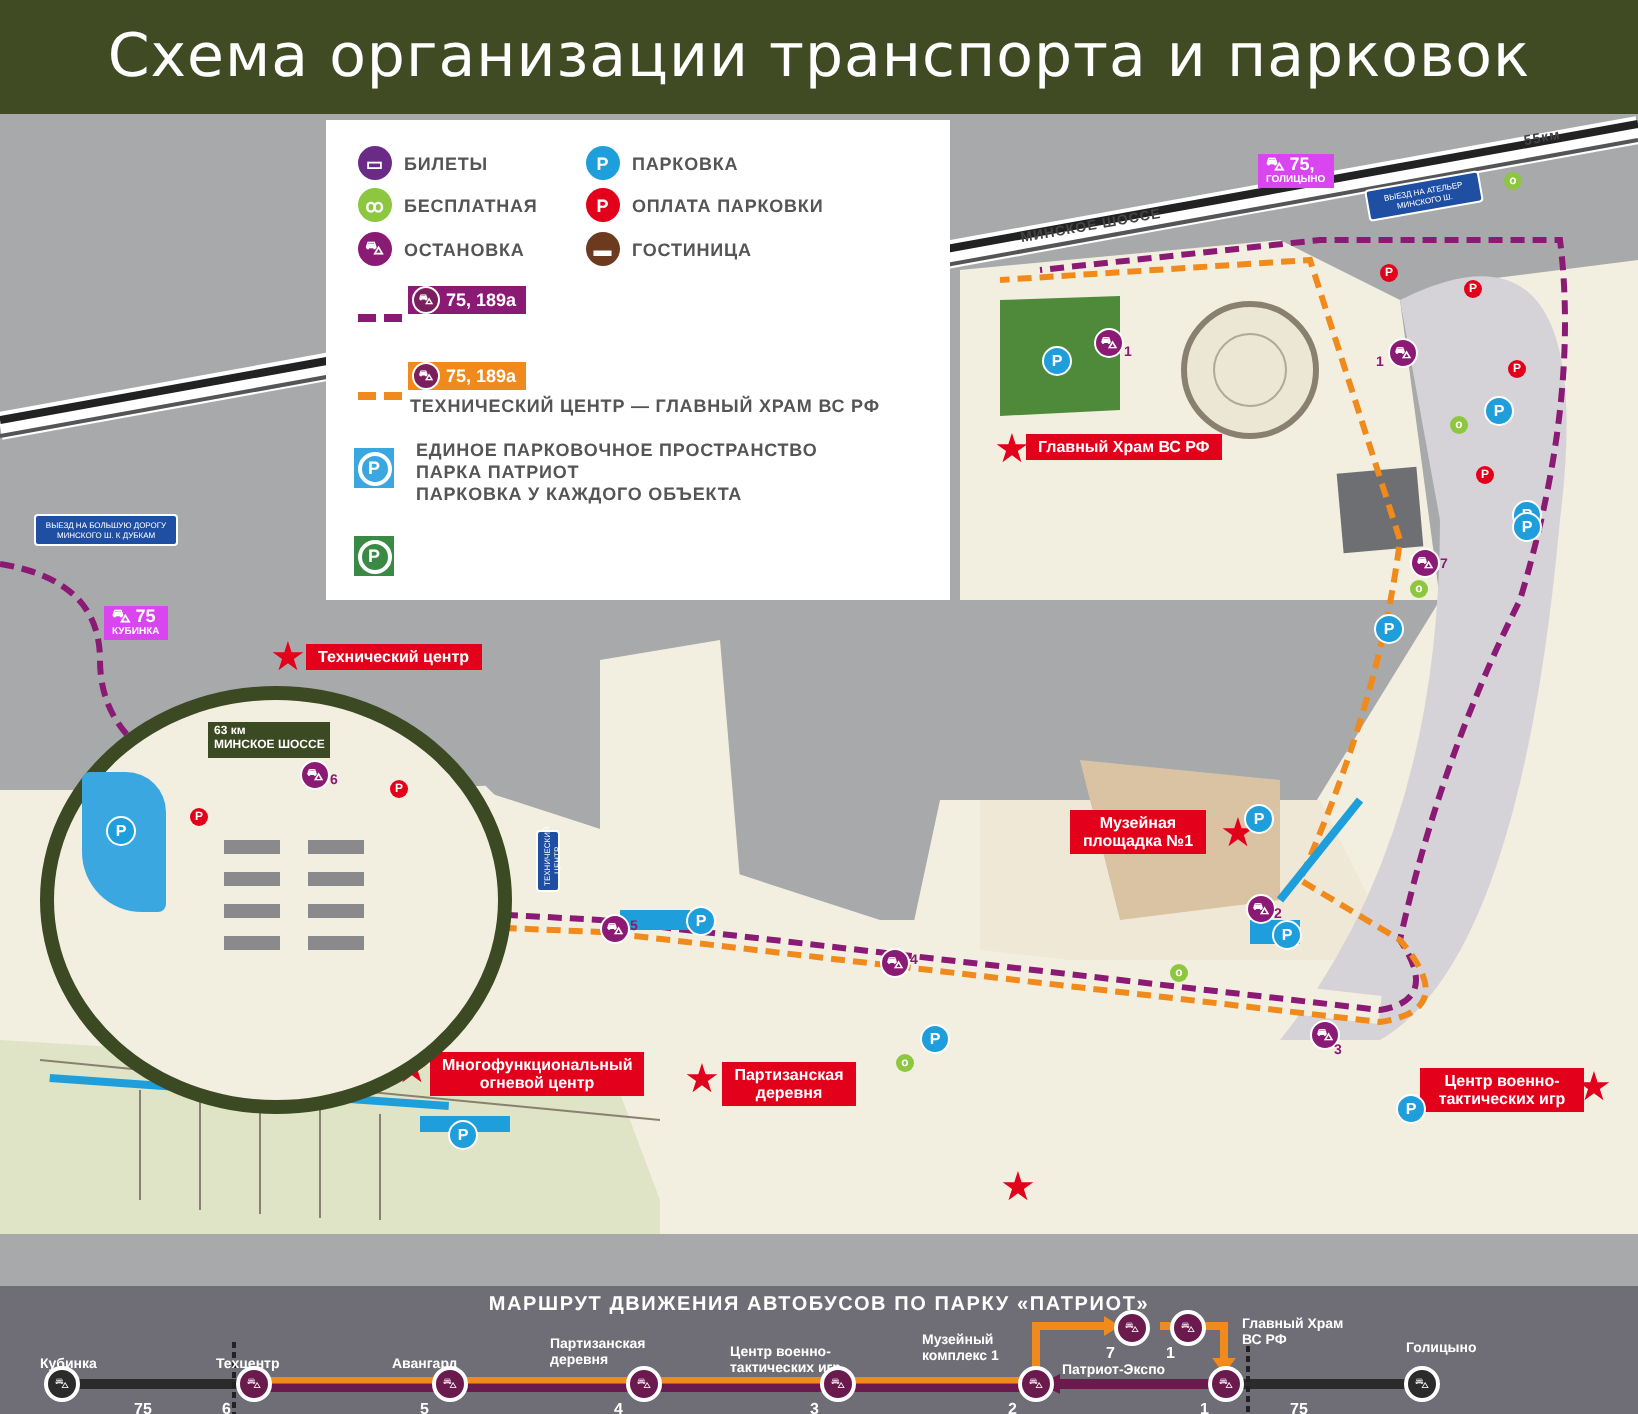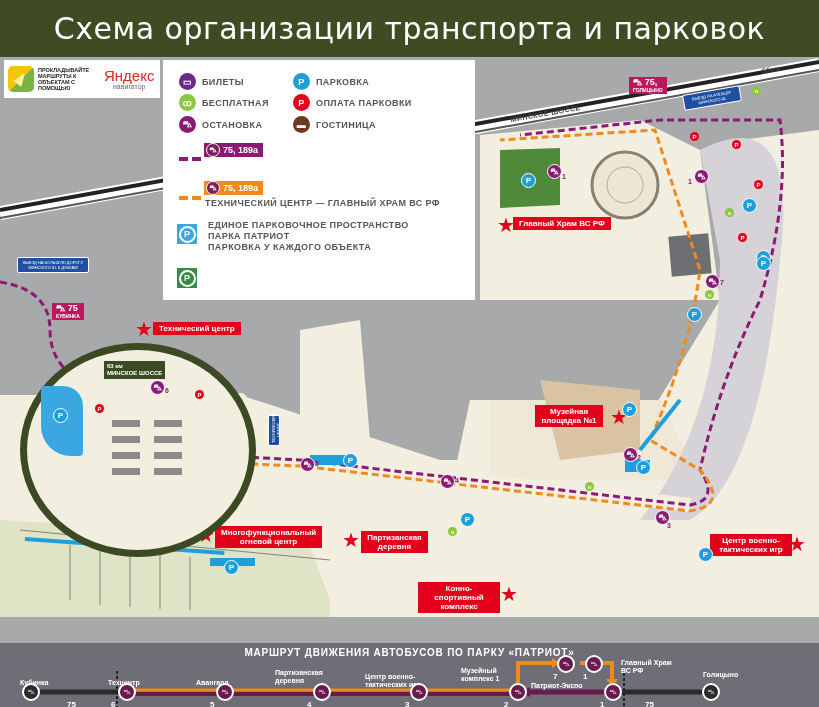--- a/index.html
+++ b/index.html
@@ -20,21 +20,21 @@
   .sq-icon{width:20px;height:20px;display:flex;align-items:center;justify-content:center;}
   .sq-icon span{width:13px;height:13px;border:2px solid #fff;border-radius:50%;display:flex;align-items:center;justify-content:center;color:#fff;font-size:9px;font-weight:bold;}
   .route-badge{display:inline-flex;align-items:center;color:#fff;font-size:9px;font-weight:bold;padding:1px 5px 1px 2px;height:12px;}
   .route-badge .bus{width:12px;height:12px;border-radius:50%;background:#7a1f5c;border:1px solid #fff;margin-right:3px;display:inline-flex;align-items:center;justify-content:center;font-size:7px;}
   .dash{position:absolute;display:flex;gap:4px;}
   .dash i{display:block;width:9px;height:4px;}
   .lg-text{position:absolute;font-size:9px;font-weight:bold;color:#555;letter-spacing:0.4px;line-height:11px;}
   .label-red{position:absolute;background:#e3001b;color:#fff;font-size:8px;font-weight:bold;padding:2px 6px;text-align:center;line-height:9px;}
   .star{position:absolute;color:#e3001b;font-size:20px;line-height:20px;}
   .sign-blue{position:absolute;background:#1f4fa3;border:1px solid #fff;color:#fff;font-size:4px;line-height:5px;text-align:center;border-radius:2px;padding:2px;}
-  .bus-badge{position:absolute;background:#be185d;color:#fff;font-weight:bold;padding:1px 4px;font-size:9px;line-height:9px;}
+  .bus-badge{position:absolute;background:#d946ef;color:#fff;font-weight:bold;padding:1px 4px;font-size:9px;line-height:9px;}
   .bus-badge small{display:block;font-size:5px;line-height:6px;}
   .pin{position:absolute;width:13px;height:13px;border-radius:50%;display:flex;align-items:center;justify-content:center;color:#fff;font-size:8px;font-weight:bold;}
   .stop{background:#8b1a74;border:1px solid #fff;}
   .park{background:#1e9fdc;border:1px solid #fff;}
   .pay{background:#e3001b;width:9px;height:9px;font-size:6px;}
   .bike{background:#8dc63f;width:9px;height:9px;font-size:6px;}
   .stop-num{position:absolute;font-size:7px;font-weight:bold;color:#8b1a74;}
   .circle-inset{position:absolute;left:20px;top:343px;width:222px;height:200px;border-radius:50%;background:#f3efe0;border:7px solid #3b4a23;}
   .km-label{position:absolute;background:#3b4a23;color:#fff;font-size:6px;font-weight:bold;padding:2px 3px;line-height:7px;}
   .road-text{position:absolute;color:#444;font-size:7px;font-weight:bold;letter-spacing:0.5px;}
@@ -84,28 +84,20 @@
     <g stroke="#8a8070" fill="none" stroke-width="1">
       <path d="M20 530 L330 560"></path>
       <path d="M70 545 L70 600 M100 548 L100 605 M130 551 L130 607 M160 554 L160 609 M190 557 L190 610"></path>
     </g>
     <rect x="210" y="558" width="45" height="8" fill="#1e9fdc"></rect>
     <rect x="625" y="460" width="25" height="12" fill="#1e9fdc"></rect>
     <path d="M680 400 L640 450" stroke="#1e9fdc" stroke-width="4"></path>
     <rect x="310" y="455" width="35" height="10" fill="#1e9fdc"></rect>
   </svg>
 
-  <div class="yandex" style="top:3px">
-    <div class="yandex-logo"></div>
-    <div class="yandex-text">ПРОКЛАДЫВАЙТЕ МАРШРУТЫ К ОБЪЕКТАМ С ПОМОЩЬЮ</div>
-    <div class="yandex-brand">
-      <span class="yandex-brand-name">Яндекс</span>
-      <span class="yandex-brand-sub">навигатор</span>
-    </div>
-  </div>
 
   <div class="road-text" style="left:510px;top:53px;transform:rotate(-10deg)">МИНСКОЕ ШОССЕ</div>
   <div class="road-text" style="left:762px;top:9px;transform:rotate(-10deg)">55км</div>
 
   <div class="bus-badge" style="left:629px;top:20px">
     <span>⛍ </span><span>75,</span>
     <small>ГОЛИЦЫНО</small>
   </div>
   <div class="bus-badge" style="left:52px;top:246px">
     <span>⛍ </span><span>75</span>
@@ -185,21 +177,20 @@
 
   <span class="star" style="left:197px;top:468px">★</span>
   <div class="label-red" style="left:215px;top:469px;width:95px">Многофункциональный огневой центр</div>
 
   <span class="star" style="left:342px;top:473px">★</span>
   <div class="label-red" style="left:361px;top:474px;width:55px">Партизанская деревня</div>
 
   <div class="label-red" style="left:710px;top:477px;width:70px">Центр военно-тактических игр</div>
   <span class="star" style="left:788px;top:477px">★</span>
 
-  <div class="label-red" style="left:418px;top:525px;width:70px">Конно-спортивный комплекс</div>
   <span class="star" style="left:500px;top:527px">★</span>
 
   <div class="circle-inset" style="top:286px">
     <div style="position:absolute;left:14px;top:36px;width:42px;height:70px;background:#3aa7e0;border-radius:4px 20px 4px 30px"></div>
     <div class="pin park" style="left:26px;top:58px">P</div>
     <div style="position:absolute;left:85px;top:70px;width:100px;height:100px">
       <div style="position:absolute;left:0;top:0;width:28px;height:7px;background:#8a8a8d"></div>
       <div style="position:absolute;left:42px;top:0;width:28px;height:7px;background:#8a8a8d"></div>
       <div style="position:absolute;left:0;top:16px;width:28px;height:7px;background:#8a8a8d"></div>
       <div style="position:absolute;left:42px;top:16px;width:28px;height:7px;background:#8a8a8d"></div>

